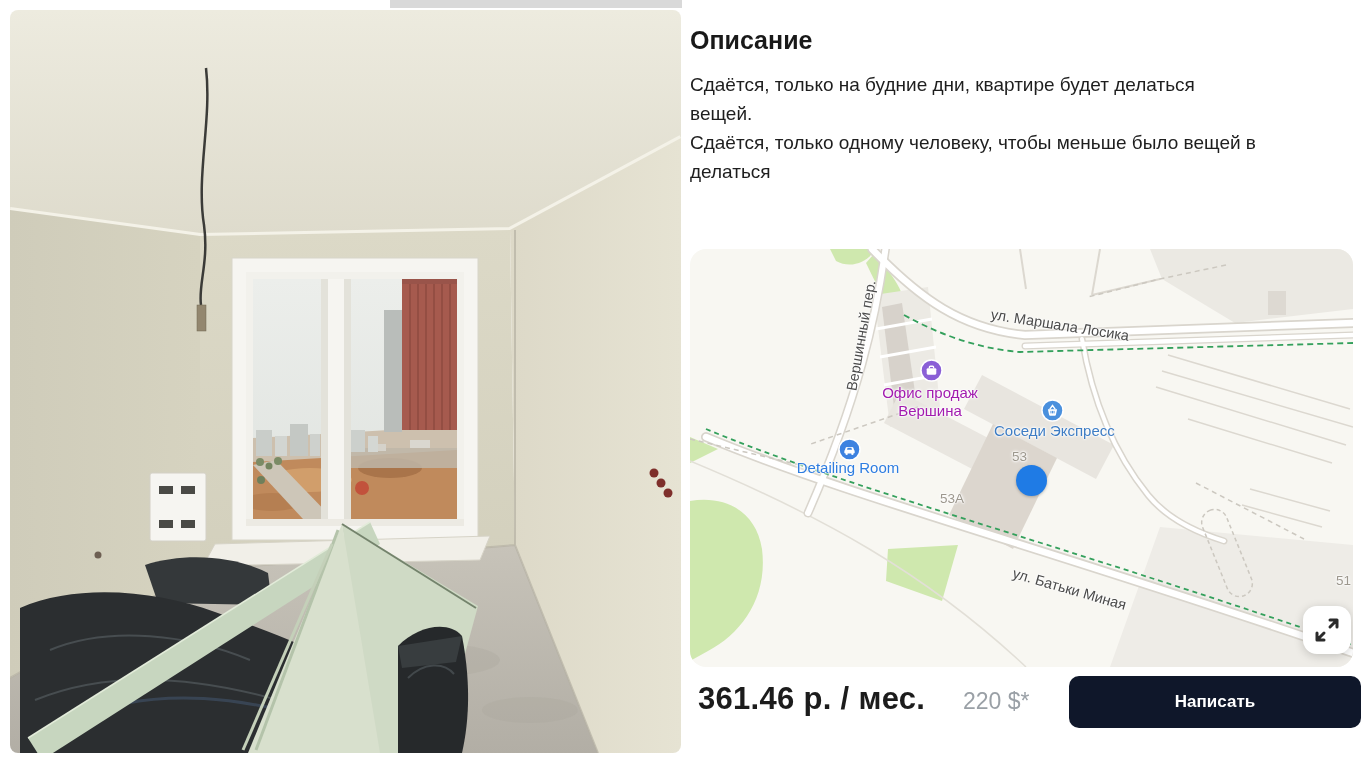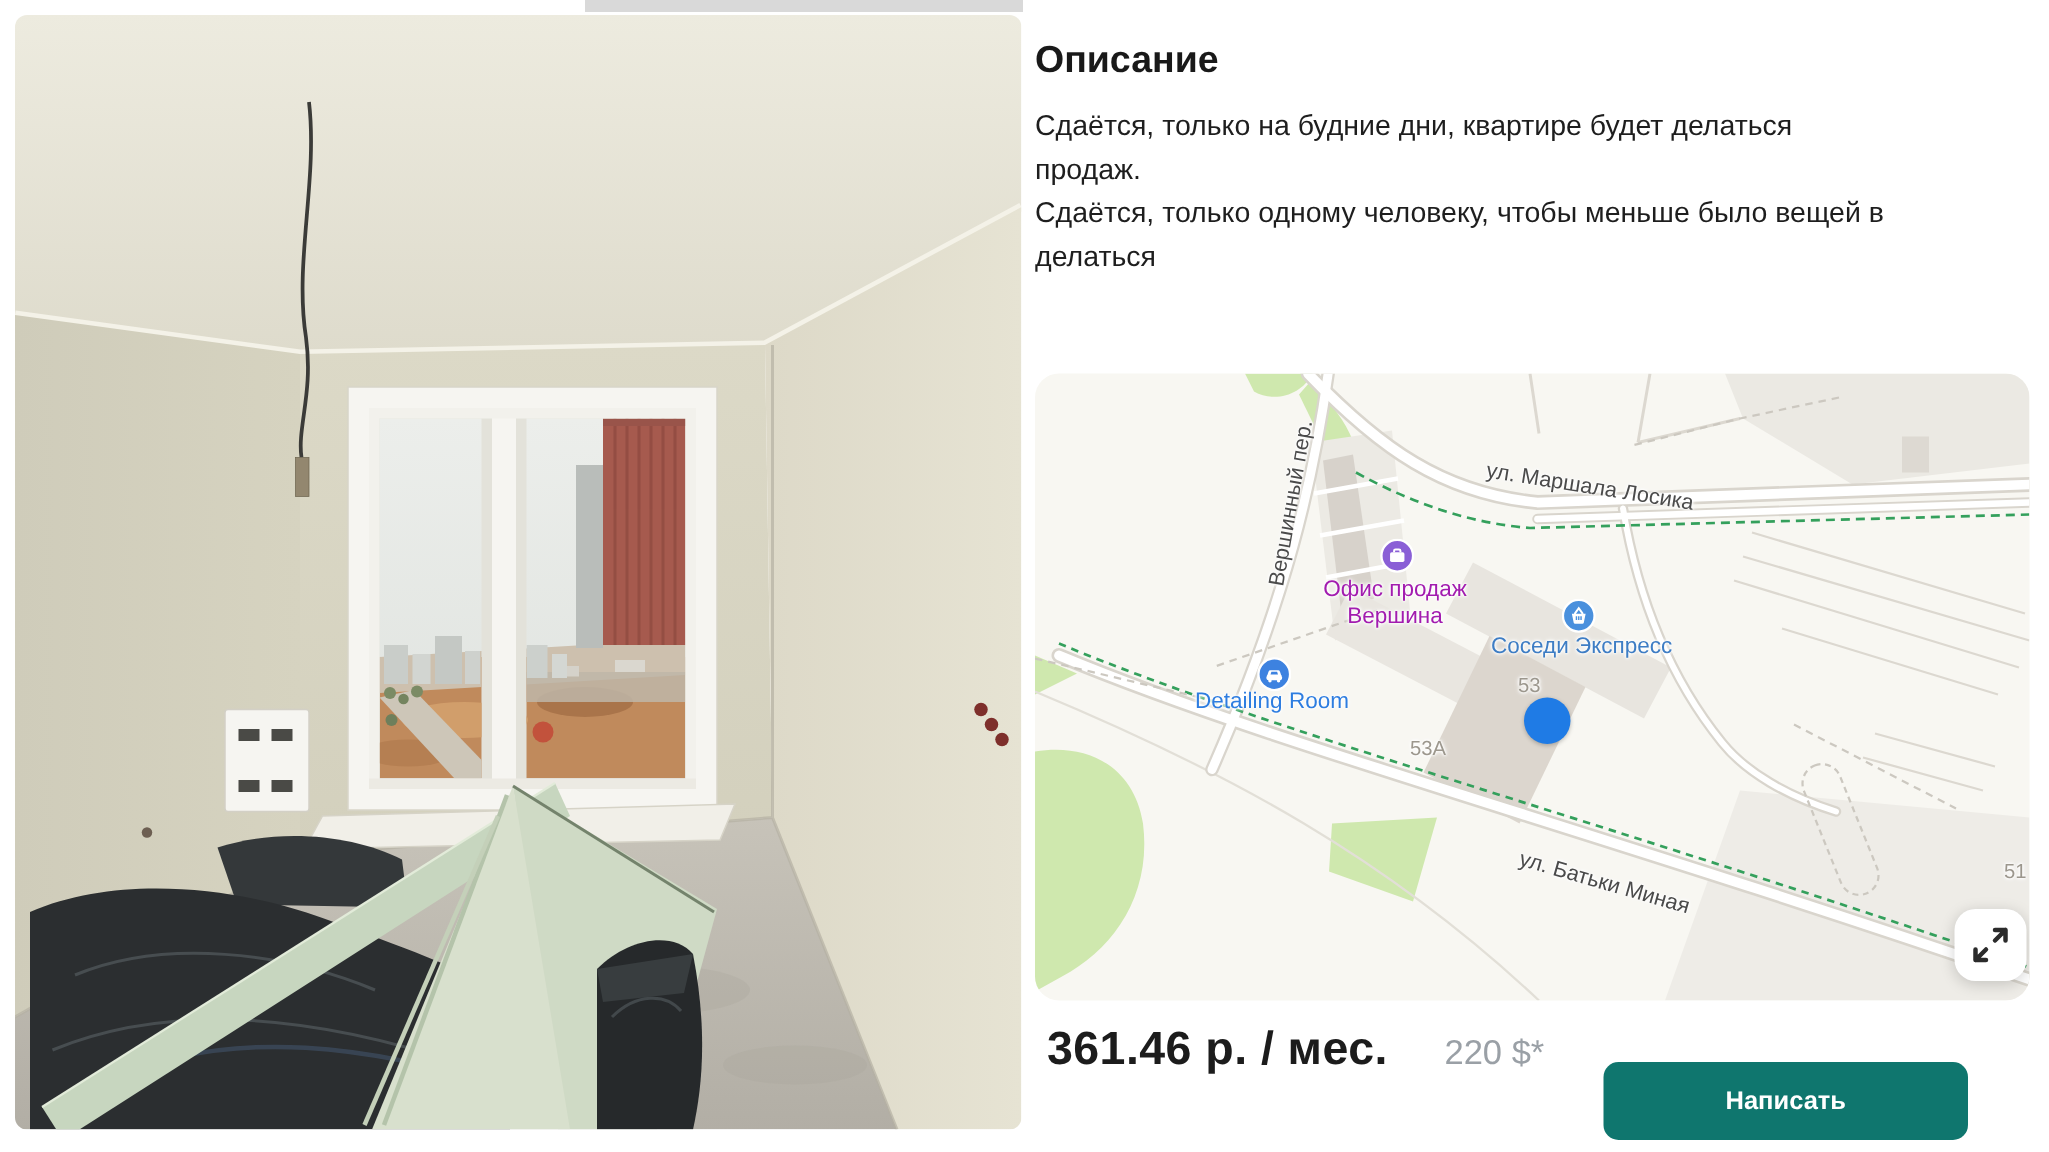--- a/index.html
+++ b/index.html
@@ -38,21 +38,21 @@
   .poi-detailing-icon{left:148px;top:189px}
   .poi-detailing-label{left:98px;top:210px;width:120px;color:#2e7de0}
   .marker{position:absolute;left:326px;top:216px;width:31px;height:31px;border-radius:50%;
           background:#1f7be5;box-shadow:0 1px 3px rgba(0,0,0,.25)}
   .expand{position:absolute;left:613px;top:357px;width:48px;height:48px;border-radius:14px;background:#fff;
           box-shadow:0 2px 10px rgba(0,0,0,.18);display:flex;align-items:center;justify-content:center;cursor:pointer}
 
   
   .price-main{left:698px;top:681px;font-size:31px;font-weight:700;color:#1c1c1c;letter-spacing:.3px;white-space:nowrap}
   .price-secondary{left:963px;top:688px;font-size:23px;color:#9aa0a6;white-space:nowrap}
-  .cta{left:1069px;top:708px;width:243px;height:52px;border-radius:10px;background:#0f766e;color:#fff;
+  .cta{left:1069px;top:676px;width:292px;height:52px;border-radius:10px;background:#0f172a;color:#fff;
        font-size:17px;font-weight:700;display:flex;align-items:center;justify-content:center;border:none;
        cursor:pointer;font-family:"Liberation Sans",sans-serif}
 </style>
 </head>
 <body>
 
 <div class="abs top-strip"></div>
 
 <div class="abs photo">
   <svg width="671" height="743" viewBox="0 0 671 743">
@@ -161,21 +161,21 @@
     <path d="M322,534 L233,740" stroke="#c4d0b9" stroke-width="3"></path>
     <path d="M388,636 C408,616 438,610 452,626 C462,678 458,716 452,743 L388,743 Z" fill="#26292b"></path>
     <polygon points="388,636 452,626 446,652 392,658" fill="#383d3f"></polygon>
     <path d="M398,668 C414,652 434,652 444,664" stroke="#42484b" stroke-width="2" fill="none"></path>
   </svg>
 </div>
 
 <div class="abs desc-title">Описание</div>
 <div class="abs desc-text">
   <div>Сдаётся, только на будние дни, квартире будет делаться</div>
-  <div>продаж.</div>
+  <div>вещей.</div>
   <div>Сдаётся, только одному человеку, чтобы меньше было вещей в</div>
   <div>делаться</div>
 </div>
 
 <div class="abs map">
   <svg class="bg" width="663" height="418" viewBox="0 0 663 418">
 
     <path d="M140,0 L185,0 C178,14 160,20 146,12 Z" fill="#cfe8ae"></path>
     <path d="M183,6 C205,26 222,52 214,78 C198,62 185,32 176,14 Z" fill="#cfe8ae"></path>
     <path d="M0,252 C35,246 66,262 72,300 C78,348 52,384 18,402 L0,412 Z" fill="#cfe8ae"></path>

